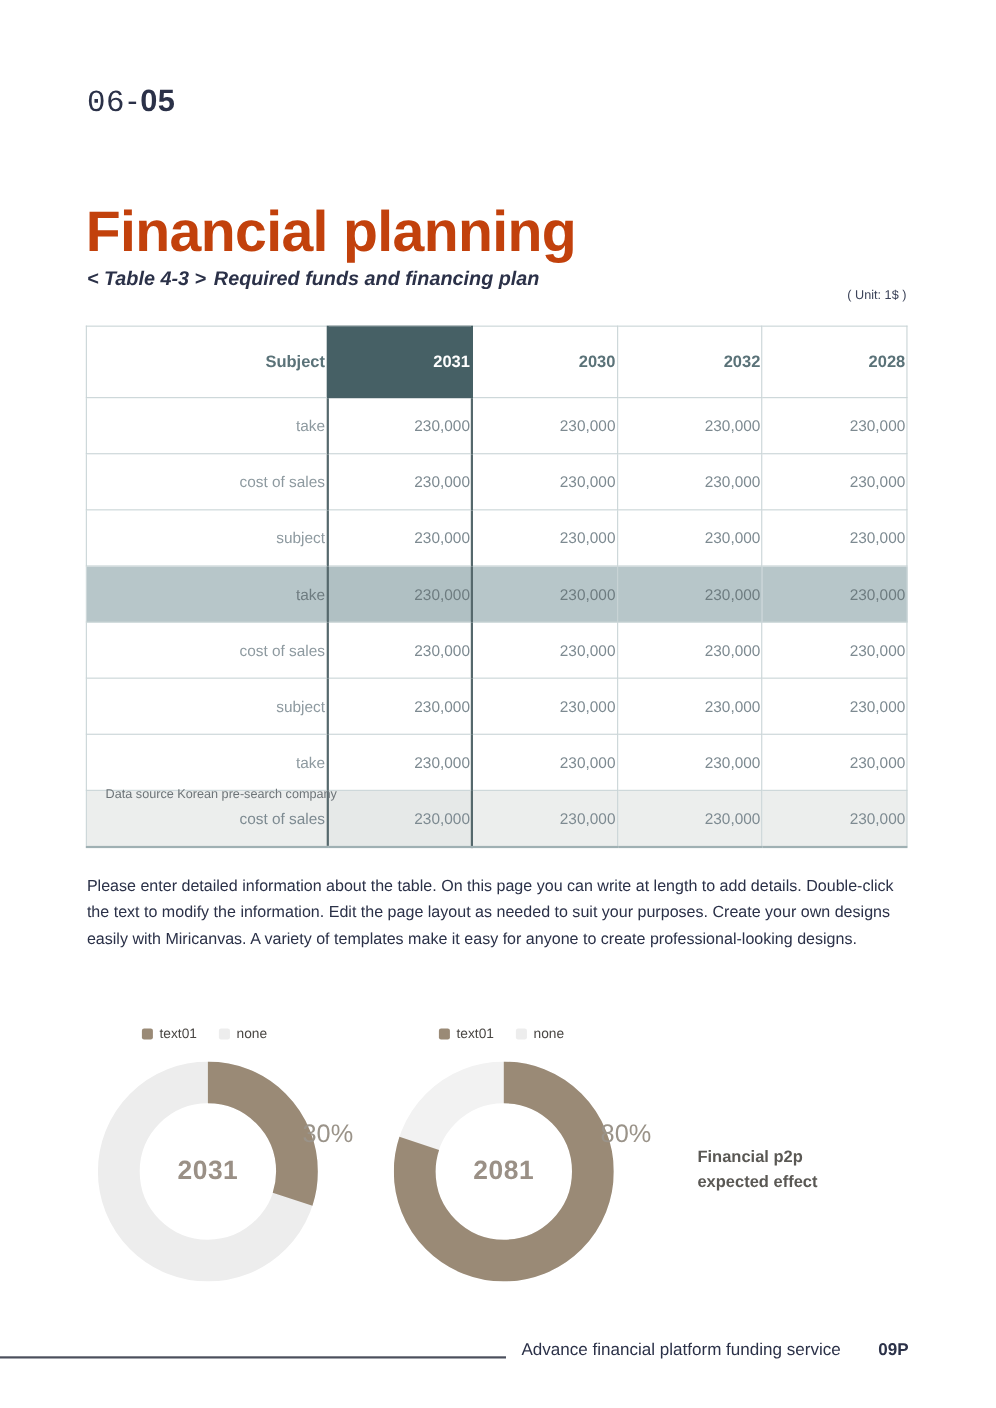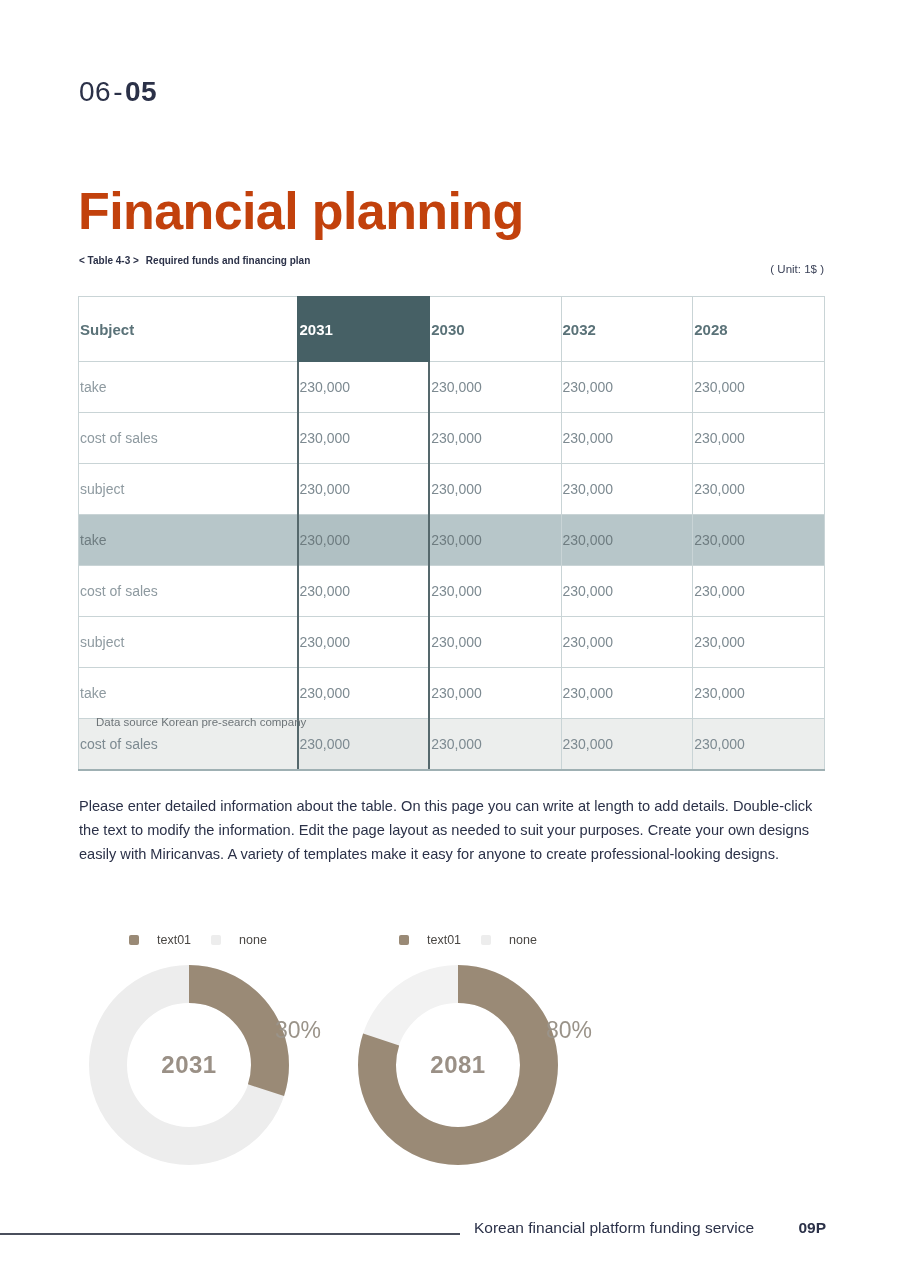--- a/index.html
+++ b/index.html
@@ -19,44 +19,45 @@
   
   #eyebrow {
     position: absolute;
     left: 79px;
     top: 76px;
     font-size: 28px;
     letter-spacing: 0.5px;
     color: #2b3148;
     white-space: nowrap;
   }
-  #eyebrow .num-light { font-weight: 400; }
+  #eyebrow .num-light { font-weight: 400; font-family: Liberation Mono, monospace; }
   #eyebrow .dash      { font-weight: 400; padding: 0 2px; }
   #eyebrow .num-bold  { font-weight: 700; }
 
   #page-title {
     position: absolute;
     left: 78px;
     top: 146px;
     font-size: 52px;
     font-weight: 700;
     letter-spacing: -0.6px;
     color: #c2410c;
     white-space: nowrap;
   }
 
   
   #table-caption {
     position: absolute;
     left: 79px;
-    top: 255px;
-    font-size: 10px;
+    top: 243px;
+    font-size: 18px;
     font-weight: 600;
     color: #2b3148;
     white-space: nowrap;
+    font-style: italic;
   }
   #table-caption .tbl-num { font-weight: 600; }
   #table-caption .tbl-name { font-weight: 600; padding-left: 7px; }
 
   #unit-note {
     position: absolute;
     right: 81px;
     top: 263px;
     font-size: 11.5px;
     color: #3b4258;
@@ -70,21 +71,21 @@
     top: 296px;
     width: 746px;
     border-collapse: collapse;
     table-layout: fixed;
   }
   #funds-table col.c-subject { width: 219px; }
   #funds-table col.c-year    { width: 131.75px; }
 
   #funds-table th, #funds-table td {
     border: 1px solid #c9d4d6;
-    text-align: left;
+    text-align: right;
     font-size: 14px;
     color: #7d8a91;
     height: 48px;
     background: #ffffff;
     font-weight: 400;
   }
   #funds-table thead th {
     height: 62px;
     font-weight: 700;
     font-size: 15px;
@@ -145,21 +146,21 @@
   }
   .legend {
     position: absolute;
     display: flex;
     align-items: center;
     gap: 6px;
     font-size: 12.5px;
     color: #4a4744;
     white-space: nowrap;
   }
-  .legend .lg-item { display: flex; align-items: center; gap: 18px; margin-right: 14px; }
+  .legend .lg-item { display: flex; align-items: center; gap: 6px; margin-right: 14px; }
   .legend .swatch {
     width: 10px; height: 10px; border-radius: 2px; display: inline-block;
   }
   .legend .sw-a { background: #9a8a76; }
   .legend .sw-b { background: #ededed; }
 
   .donut-wrap { position: absolute; }
   .donut { position: relative; }
   .donut svg { display: block; }
   .donut-center {
@@ -345,17 +346,19 @@
         <circle cx="100" cy="100" r="81" fill="none" stroke="#f2f2f2" stroke-width="38"></circle>
         <circle id="arc-2" cx="100" cy="100" r="81" fill="none" stroke="#9a8a76" stroke-width="38" transform="rotate(-90 100 100)" stroke-dasharray="407.1504079052372 508.93800988154646" stroke-dashoffset="0"></circle>
       </svg>
       <div class="donut-center">2081</div>
     </div>
     <div class="donut-pct" style="left:188px; top:52px;">80%</div>
   </div>
 </div>
 
 <div id="effect-block">
+  <div id="effect-title">Financial p2p
+expected effect</div>
 </div>
 
 <div id="footer-rule"></div>
-<div id="footer-text">Korean financial platform funding service</div>
+<div id="footer-text">Advance financial platform funding service</div>
 <div id="footer-page">09P</div>
 
 </body></html>

